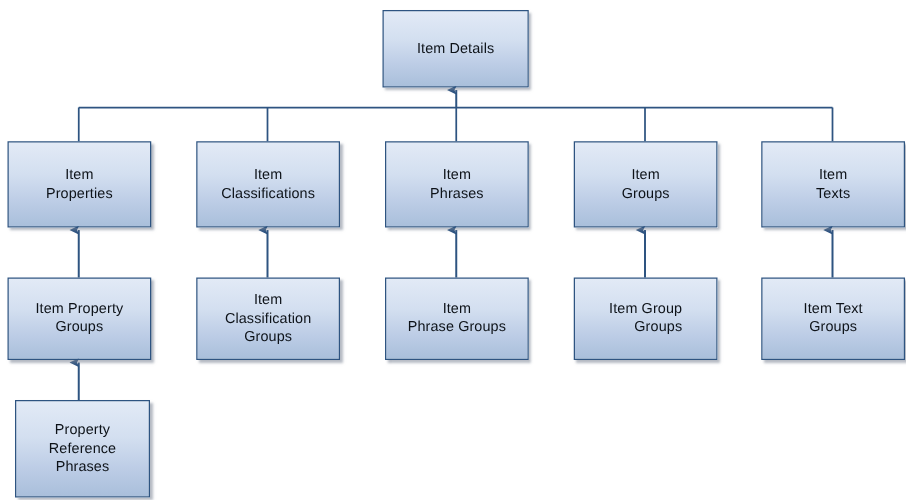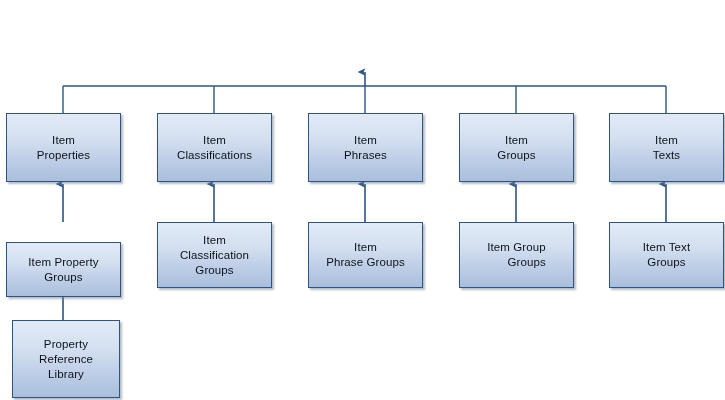--- a/index.html
+++ b/index.html
@@ -72,20 +72,23 @@
 
     <path d="M63 222 L63 184" stroke="#2e5481" stroke-width="1.6" fill="none" marker-end="url(#arrowUp)"></path>
     <path d="M214 222 L214 184" stroke="#2e5481" stroke-width="1.6" fill="none" marker-end="url(#arrowUp)"></path>
     <path d="M365 222 L365 184" stroke="#2e5481" stroke-width="1.6" fill="none" marker-end="url(#arrowUp)"></path>
     <path d="M516 222 L516 184" stroke="#2e5481" stroke-width="1.6" fill="none" marker-end="url(#arrowUp)"></path>
     <path d="M666 222 L666 184" stroke="#2e5481" stroke-width="1.6" fill="none" marker-end="url(#arrowUp)"></path>
 
     <path d="M63 320 L63 290" stroke="#2e5481" stroke-width="1.6" fill="none" marker-end="url(#arrowUp)"></path>
   </svg>
 
+  <div class="node" style="left:306px; top:8px; width:117px; height:62px;">
+    <span class="label">Item Details</span>
+  </div>
 
   <div class="node" style="left:6px; top:113px; width:115px; height:69px;">
     <span class="label">Item
 Properties</span>
   </div>
 
   <div class="node" style="left:157px; top:113px; width:115px; height:69px;">
     <span class="label">Item
 Classifications</span>
   </div>
@@ -98,21 +101,21 @@
   <div class="node" style="left:459px; top:113px; width:115px; height:69px;">
     <span class="label">Item
 Groups</span>
   </div>
 
   <div class="node" style="left:609px; top:113px; width:115px; height:69px;">
     <span class="label">Item
 Texts</span>
   </div>
 
-  <div class="node" style="left:6px; top:222px; width:115px; height:55px;margin-top:20px;">
+  <div class="node" style="left:6px; top:222px; width:115px; height:66px;">
     <span class="label">Item Property
 Groups</span>
   </div>
 
   <div class="node" style="left:157px; top:222px; width:115px; height:66px;">
     <span class="label">Item
 Classification
 Groups</span>
   </div>
 
@@ -127,16 +130,16 @@
   </div>
 
   <div class="node" style="left:609px; top:222px; width:115px; height:66px;">
     <span class="label">Item Text
 Groups</span>
   </div>
 
   <div class="node" style="left:12px; top:320px; width:108px; height:78px;">
     <span class="label">Property
 Reference
-Library</span>
+Phrases</span>
   </div>
 
 </div>
 
 </body></html>

